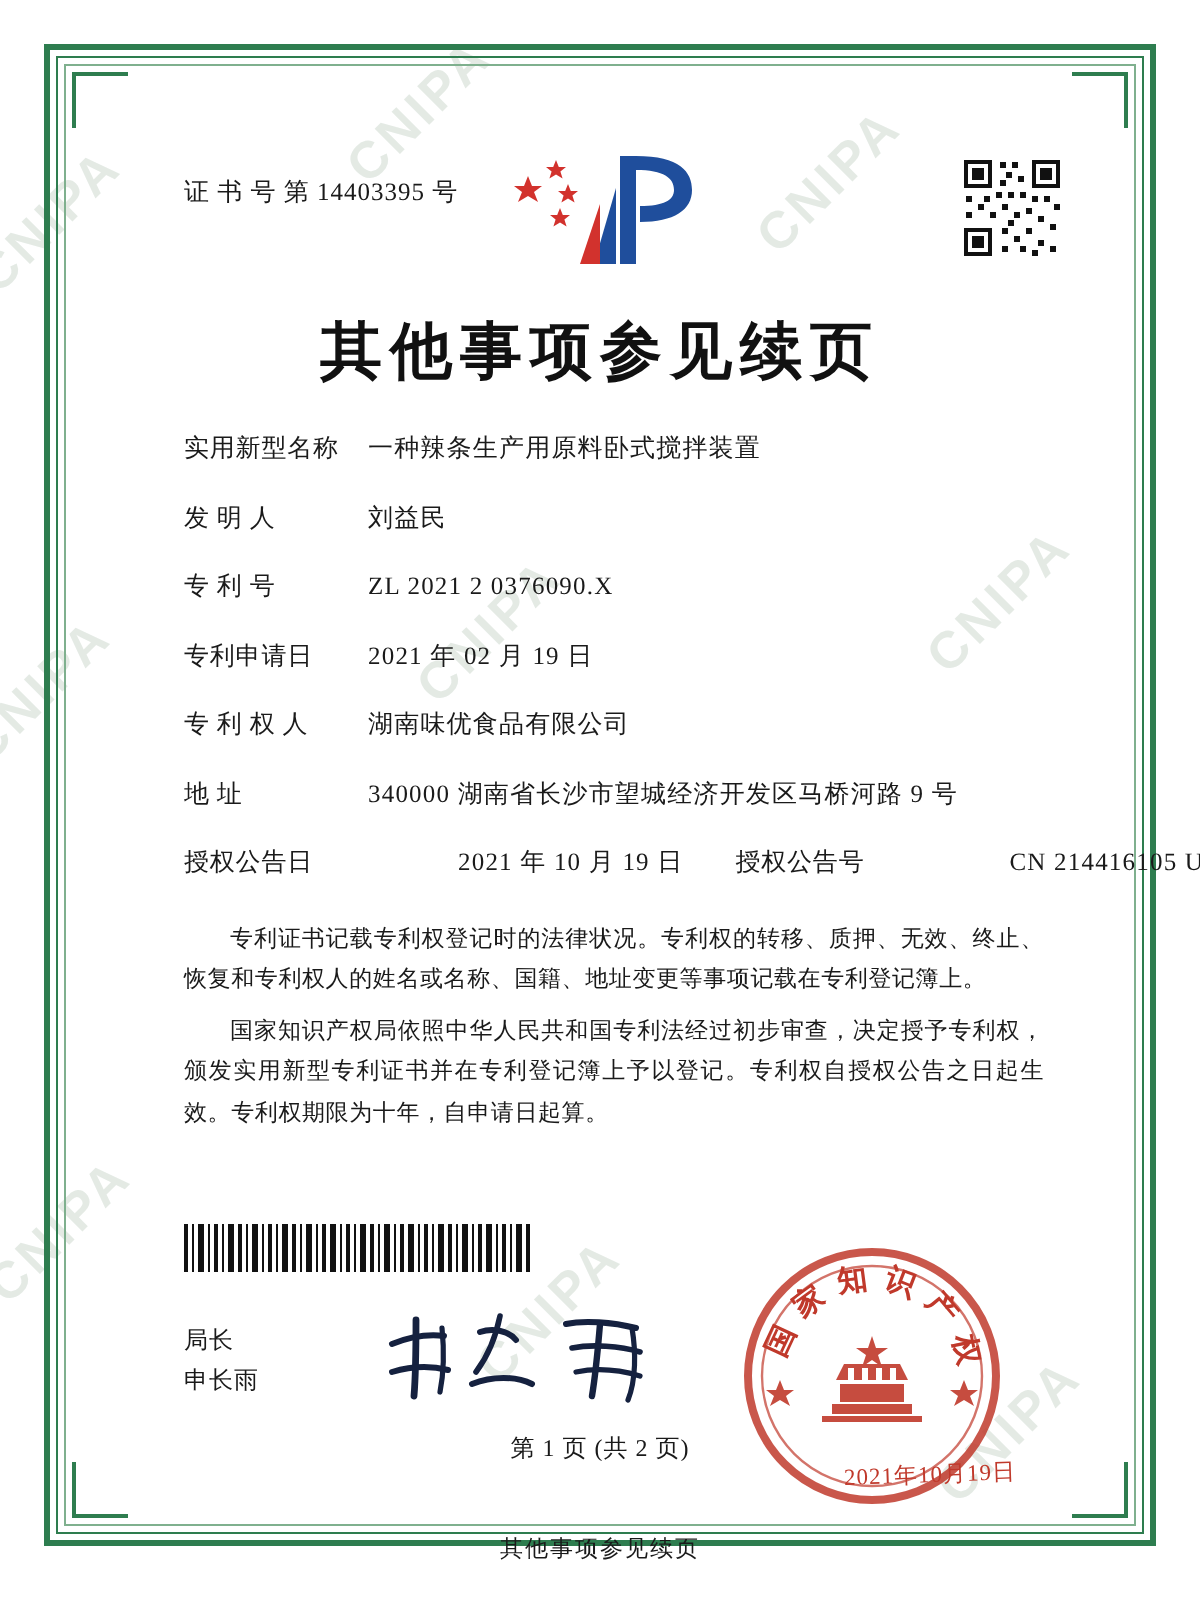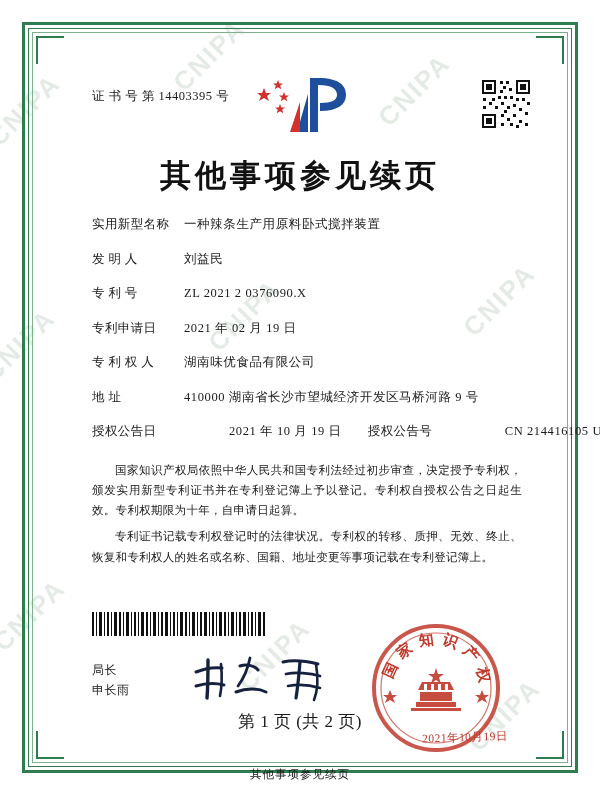--- a/index.html
+++ b/index.html
@@ -212,21 +212,21 @@
     color: #c0392b;
     letter-spacing: 0.5px;
     transform: rotate(-2deg);
   }
 
   .page-num {
     position: absolute;
     left: 0; right: 0;
     bottom: 22px;
     text-align: center;
-    font-size: 17px;
+    font-size: 12px;
     letter-spacing: 0.5px;
   }
 
   .footer-note {
     position: absolute;
     left: 0; right: 0;
     bottom: 18px;
     text-align: center;
     font-size: 11.5px;
     letter-spacing: 1px;
@@ -344,33 +344,33 @@
       <div class="row">
         <div class="lbl">专利申请日</div>
         <div class="val">2021 年 02 月 19 日</div>
       </div>
       <div class="row">
         <div class="lbl spread">专 利 权 人</div>
         <div class="val">湖南味优食品有限公司</div>
       </div>
       <div class="row">
         <div class="lbl spread">地      址</div>
-        <div class="val">410000 湖南省长沙市望城经济开发区马桥河路 9 号</div>
+        <div class="val">340000 湖南省长沙市望城经济开发区马桥河路 9 号</div>
       </div>
       <div class="row inline">
         <div class="lbl">授权公告日</div>
         <div class="val">2021 年 10 月 19 日</div>
         <div class="lbl2">授权公告号</div>
         <div class="val">CN 214416105 U</div>
       </div>
     </div>
 
     <div class="paras">
+      <p>专利证书记载专利权登记时的法律状况。专利权的转移、质押、无效、终止、恢复和专利权人的姓名或名称、国籍、地址变更等事项记载在专利登记簿上。</p>
       <p>国家知识产权局依照中华人民共和国专利法经过初步审查，决定授予专利权，颁发实用新型专利证书并在专利登记簿上予以登记。专利权自授权公告之日起生效。专利权期限为十年，自申请日起算。</p>
-      <p>专利证书记载专利权登记时的法律状况。专利权的转移、质押、无效、终止、恢复和专利权人的姓名或名称、国籍、地址变更等事项记载在专利登记簿上。</p>
     </div>
 
     <div class="barcode">
       <svg viewBox="0 0 175 24" width="175" height="24" shape-rendering="crispEdges">
         <rect width="175" height="24" fill="#fff"></rect>
         <g fill="#111">
           <rect x="0" y="0" width="2" height="24"></rect>
             <rect x="4" y="0" width="1" height="24"></rect>
           <rect x="7" y="0" width="3" height="24"></rect>
             <rect x="12" y="0" width="1" height="24"></rect>

